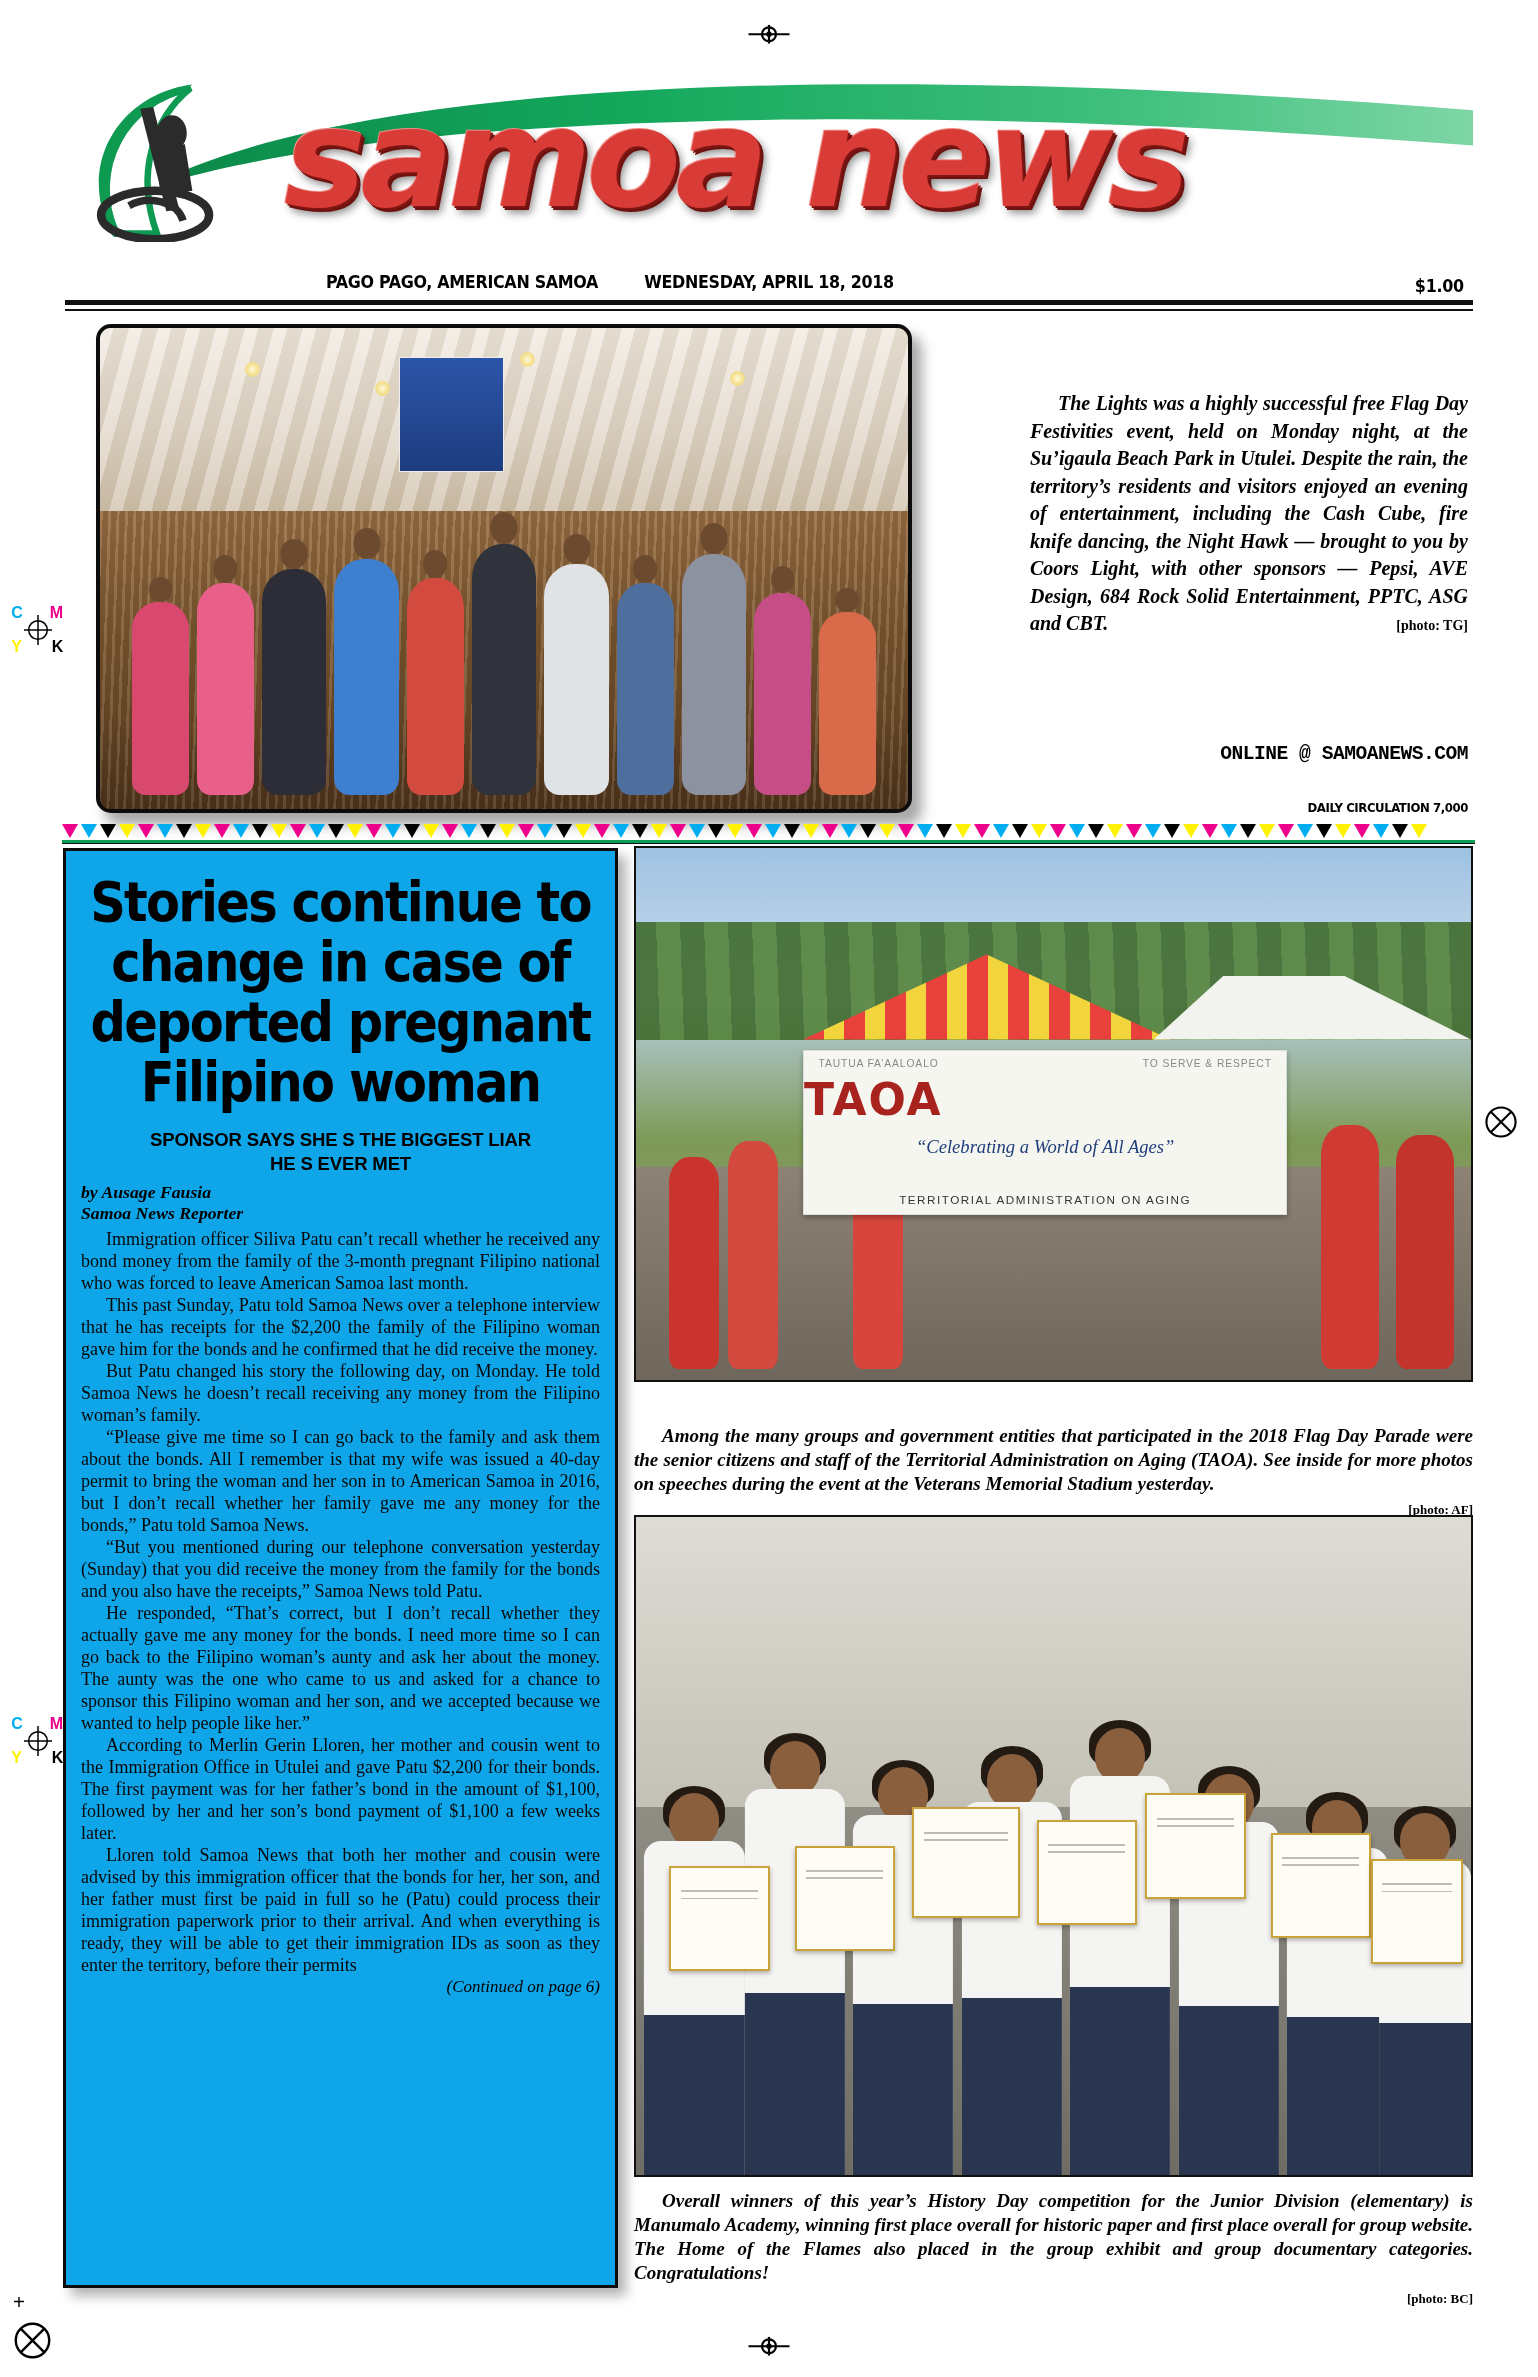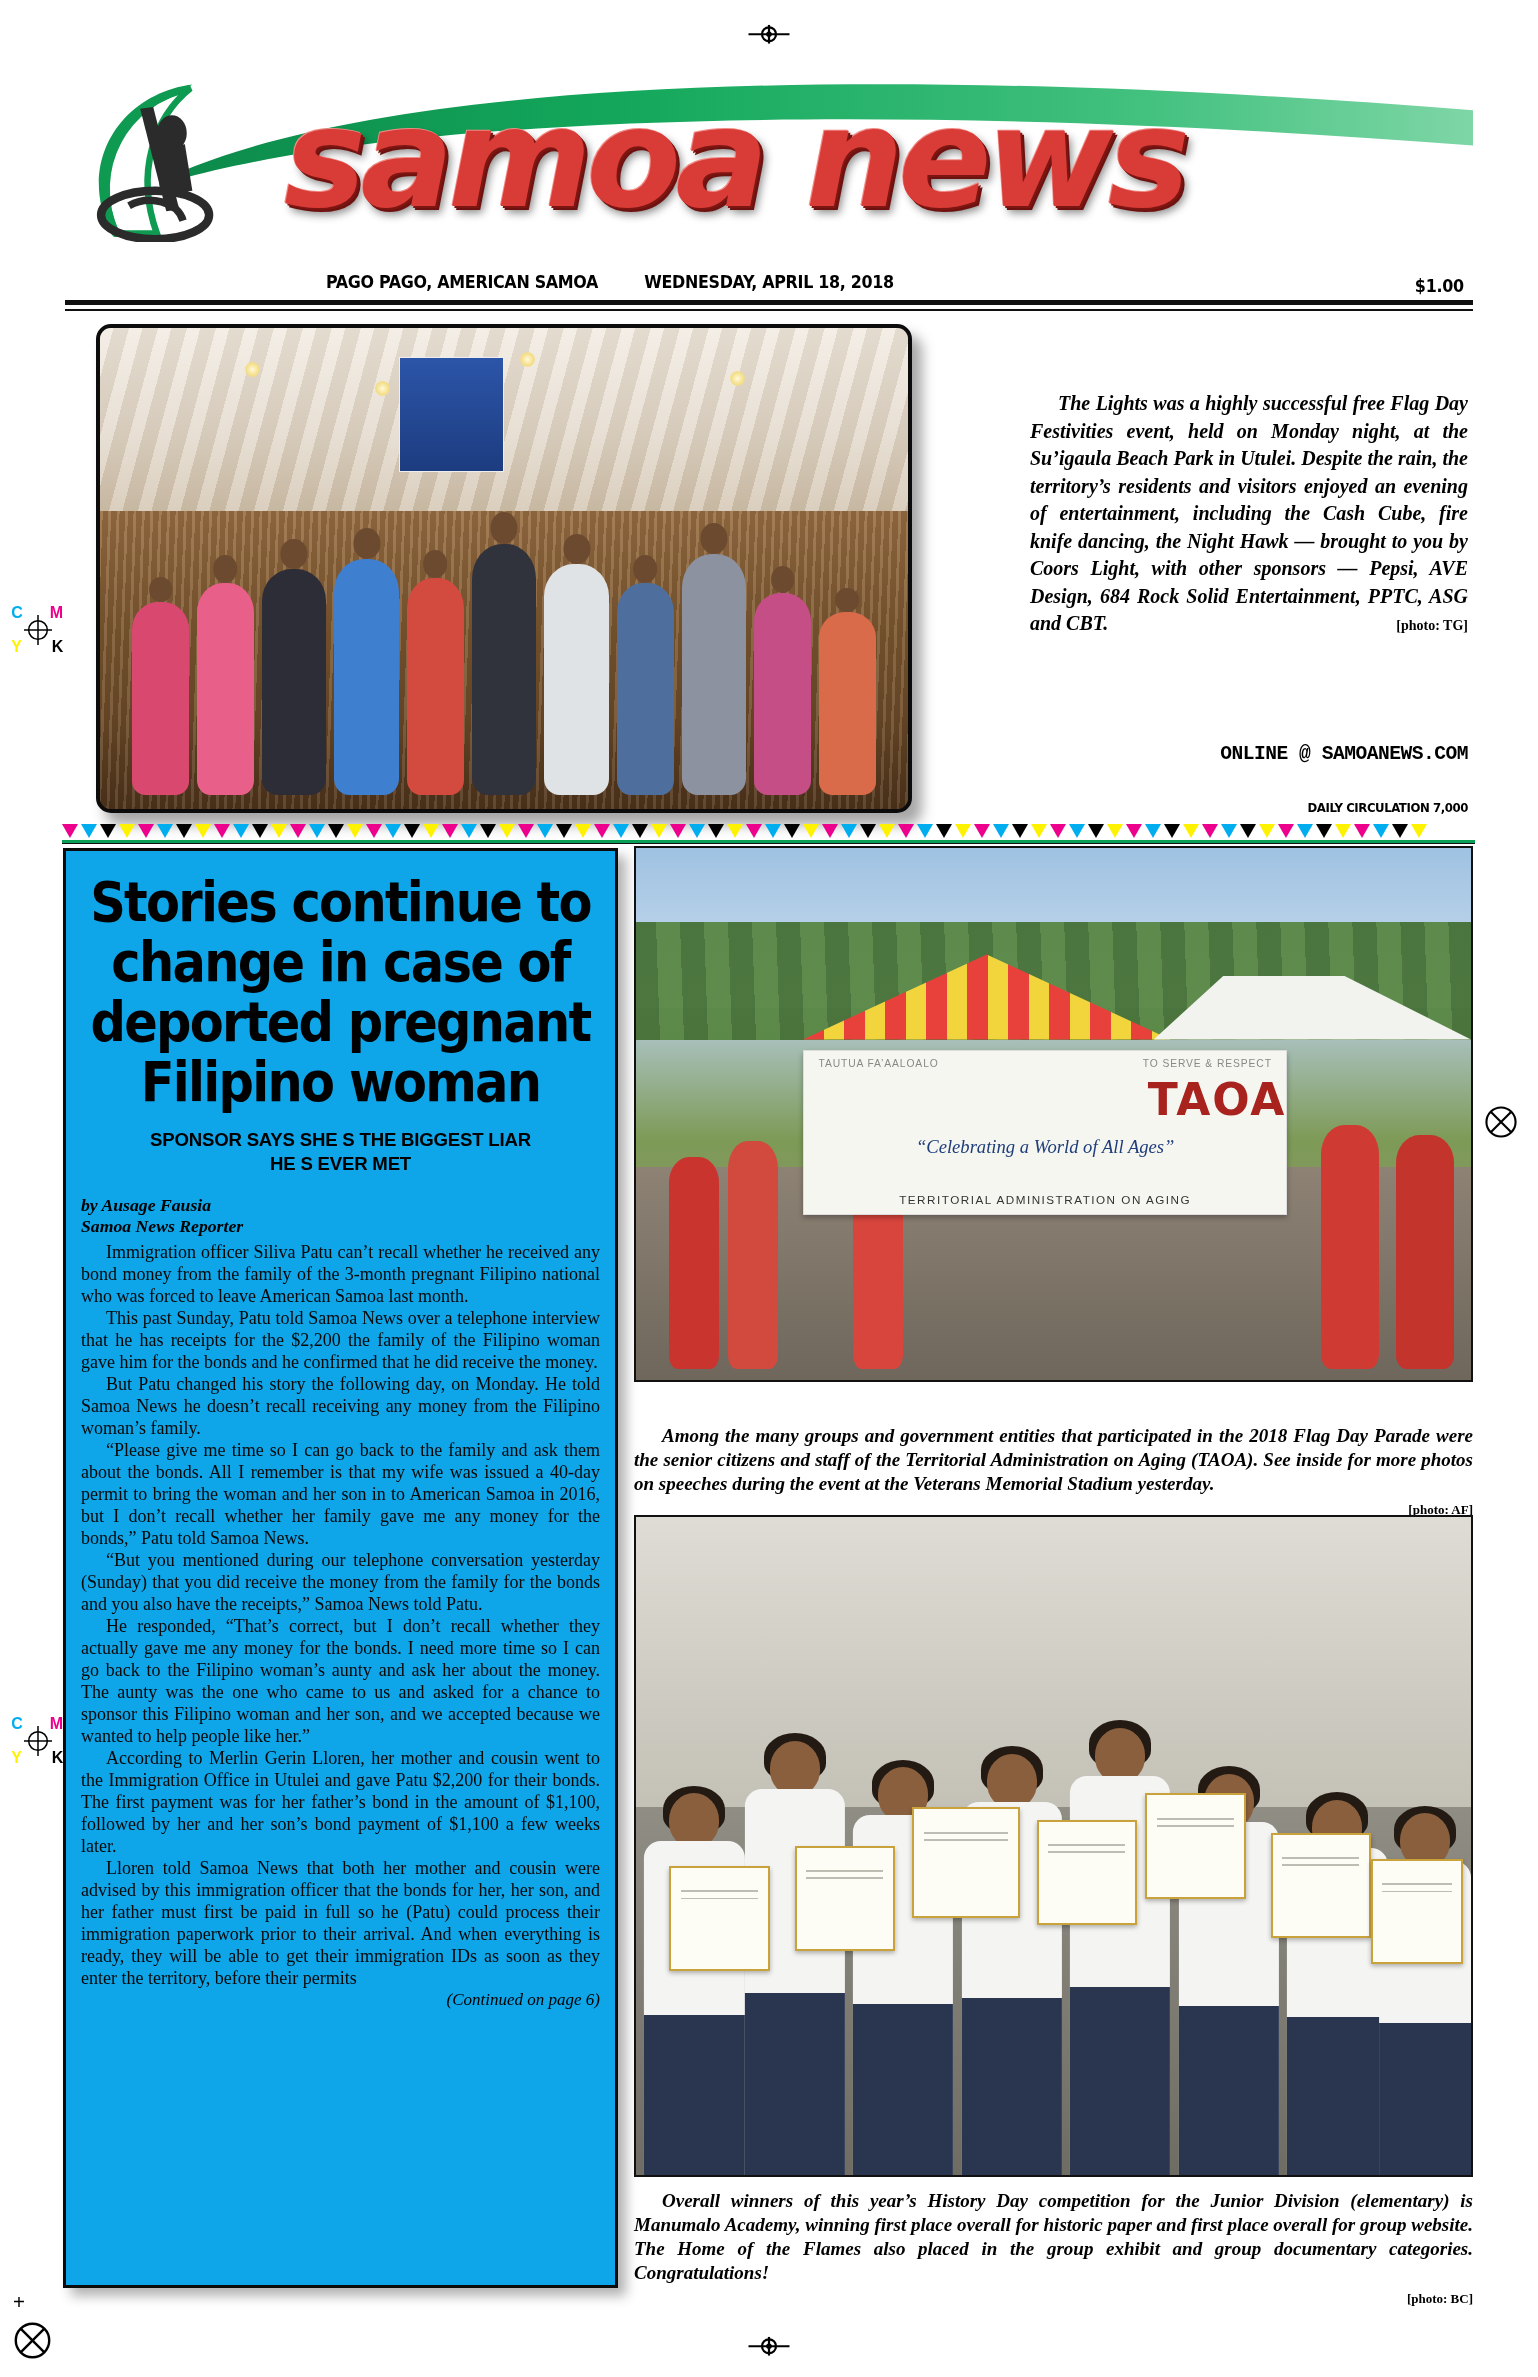--- a/index.html
+++ b/index.html
@@ -175,21 +175,21 @@
   }
   .subhead {
     font-family: "Liberation Sans", sans-serif;
     font-size: 18.6px; line-height: 24px; font-weight: 700;
     text-align: center; letter-spacing: -0.2px;
     margin-top: 16px; color: #000;
   }
   .byline {
     font-family: "Liberation Serif", serif;
     font-style: italic; font-weight: 700;
-    font-size: 17.7px; line-height: 21.4px; margin-top: 19px;
+    font-size: 17.7px; line-height: 21.4px; margin-top: 6px;
   }
   .body-text {
     margin-top: 3.7px;
     font-family: "Liberation Serif", serif;
     font-size: 18px; line-height: 22px;
     text-align: justify;
     color: #080808;
   }
   .body-text p { text-indent: 25px; }
   .continued {
@@ -217,21 +217,21 @@
   }
   .photo-taoa .tent-w{
     position:absolute; left:62%; top:24%; width:38%; height:12%;
     background:#f2f2ee; clip-path: polygon(0 100%, 22% 0, 60% 0, 100% 100%);
   }
   .photo-taoa .banner-box{
     position:absolute; left:20%; top:38%; width:58%; height:31%;
     background:#f6f6f1; border:1.9px solid #ddd; box-shadow:0 2.8px 5.6px rgba(0,0,0,.3);
   }
   .photo-taoa .banner-box .t1{
-    position:absolute; left:0; top:14%; width:100%; text-align:right;
+    position:absolute; left:0; top:14%; width:100%; text-align:left;
     font-family:"DejaVu Sans",sans-serif; font-weight:700; font-size:44px;
     color:#a8231d; letter-spacing:1.9px;
   }
   .photo-taoa .banner-box .t2{
     position:absolute; left:0; top:52%; width:100%; text-align:center;
     font-family:"Liberation Serif",serif; font-style:italic; font-size:18.6px; color:#1f3d7a;
   }
   .photo-taoa .banner-box .t3{
     position:absolute; left:0; bottom:5%; width:100%; text-align:center;
     font-family:"Liberation Sans",sans-serif; font-size:11.7px; letter-spacing:1.5px; color:#333;

